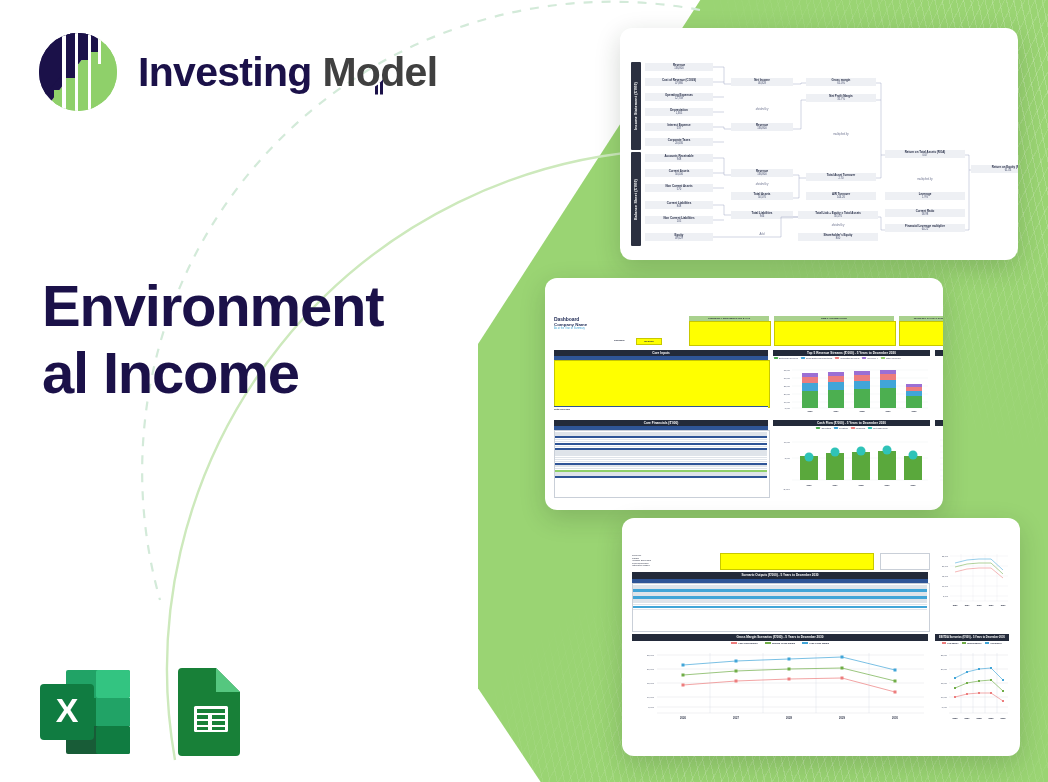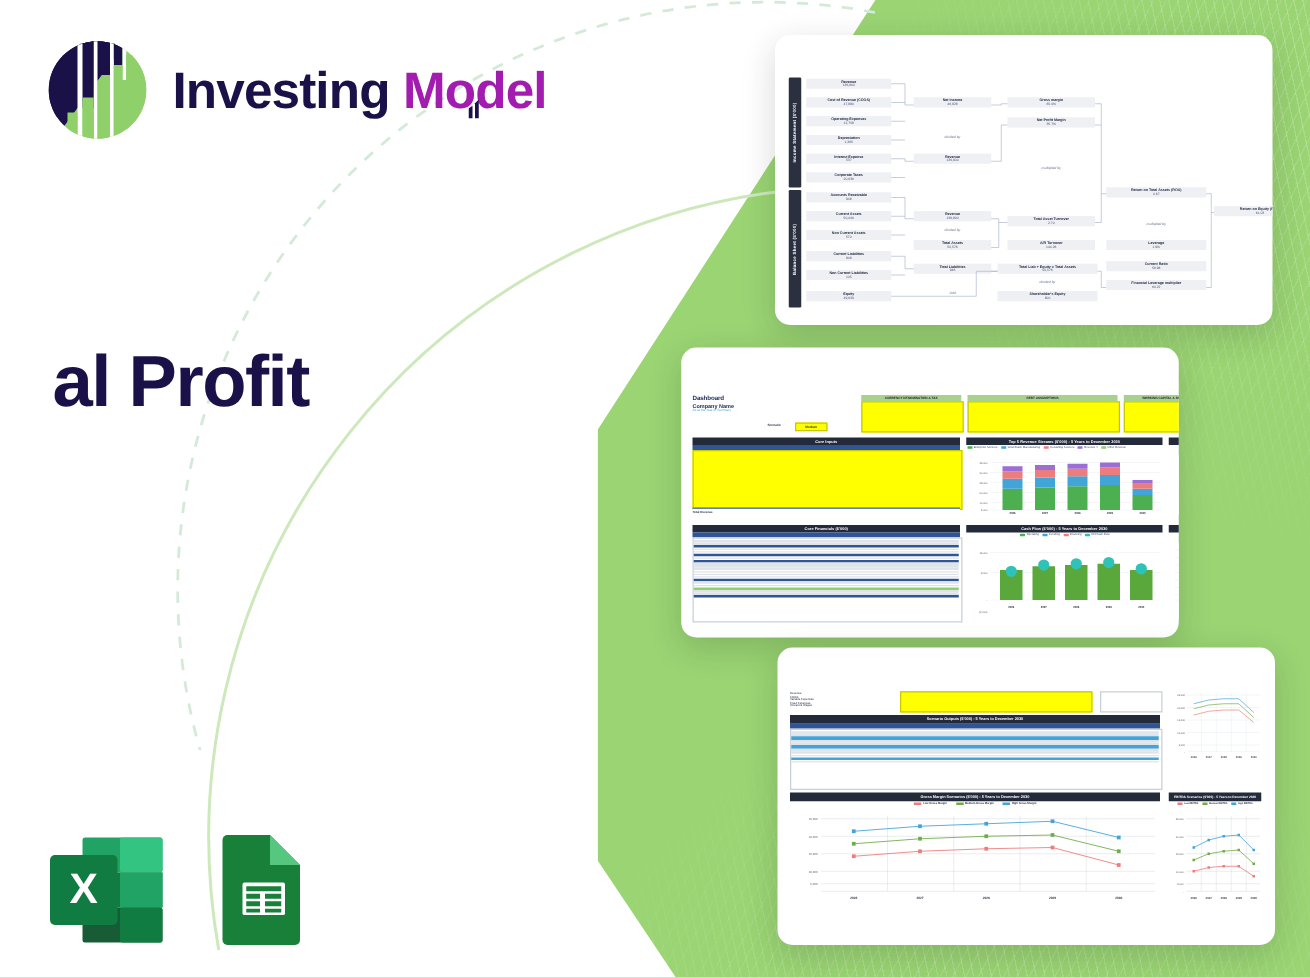--- a/index.html
+++ b/index.html
@@ -29,21 +29,21 @@
   }
 
   
   .arc-svg{position:absolute;left:0;top:0;width:1048px;height:782px;pointer-events:none;}
 
   
   .logo-row{position:absolute;left:36px;top:30px;display:flex;align-items:center;gap:18px;}
   .logo-mark{width:84px;height:84px;position:relative;}
   .logo-text{font-size:41px;font-weight:700;letter-spacing:-.7px;line-height:1;white-space:nowrap;}
   .lt-dark{color:#1b1149;}
-  .lt-green{color:#a21caf;}
+  .lt-green{color:#404040;}
   .lt-wrap{position:relative;display:inline-block;}
   .lt-dot{position:absolute;left:50.5%;top:44%;width:12px;height:17px;transform:translate(-50%,-50%);}
 
   
   .headline{
     position:absolute;left:42px;top:272px;width:400px;
     color:#1b1149;font-size:58px;font-weight:700;line-height:1.16;
     letter-spacing:-1.2px;
   }
 
@@ -175,21 +175,22 @@
     </div>
     <div class="logo-text">
       <span class="lt-dark">Investing</span><span>&nbsp;</span><span class="lt-wrap"><span class="lt-green">Model</span><span class="lt-dot"><svg viewBox="0 0 12 17" width="12" height="17">
               <path d="M1 16 L1 8 L4 6 L4 16 Z" fill="#1b1149"></path>
               <path d="M6 16 L6 4 L9 1 L9 16 Z" fill="#1b1149"></path>
             </svg></span></span>
     </div>
   </div>
 
   <div class="headline">
-    <div>al Profit</div>
+    <div>Environment</div>
+    <div>al Income</div>
   </div>
 
   <div class="app-icons">
     <div class="icon-excel">
       <svg viewBox="0 0 94 88" width="94" height="88">
         <rect x="28" y="2" width="64" height="28" rx="2" fill="#21a366"></rect>
         <rect x="28" y="30" width="64" height="28" fill="#107c41"></rect>
         <rect x="28" y="58" width="64" height="28" rx="2" fill="#185c37"></rect>
         <rect x="58" y="2" width="34" height="28" rx="2" fill="#33c481"></rect>
         <rect x="58" y="30" width="34" height="28" fill="#21a366"></rect>

